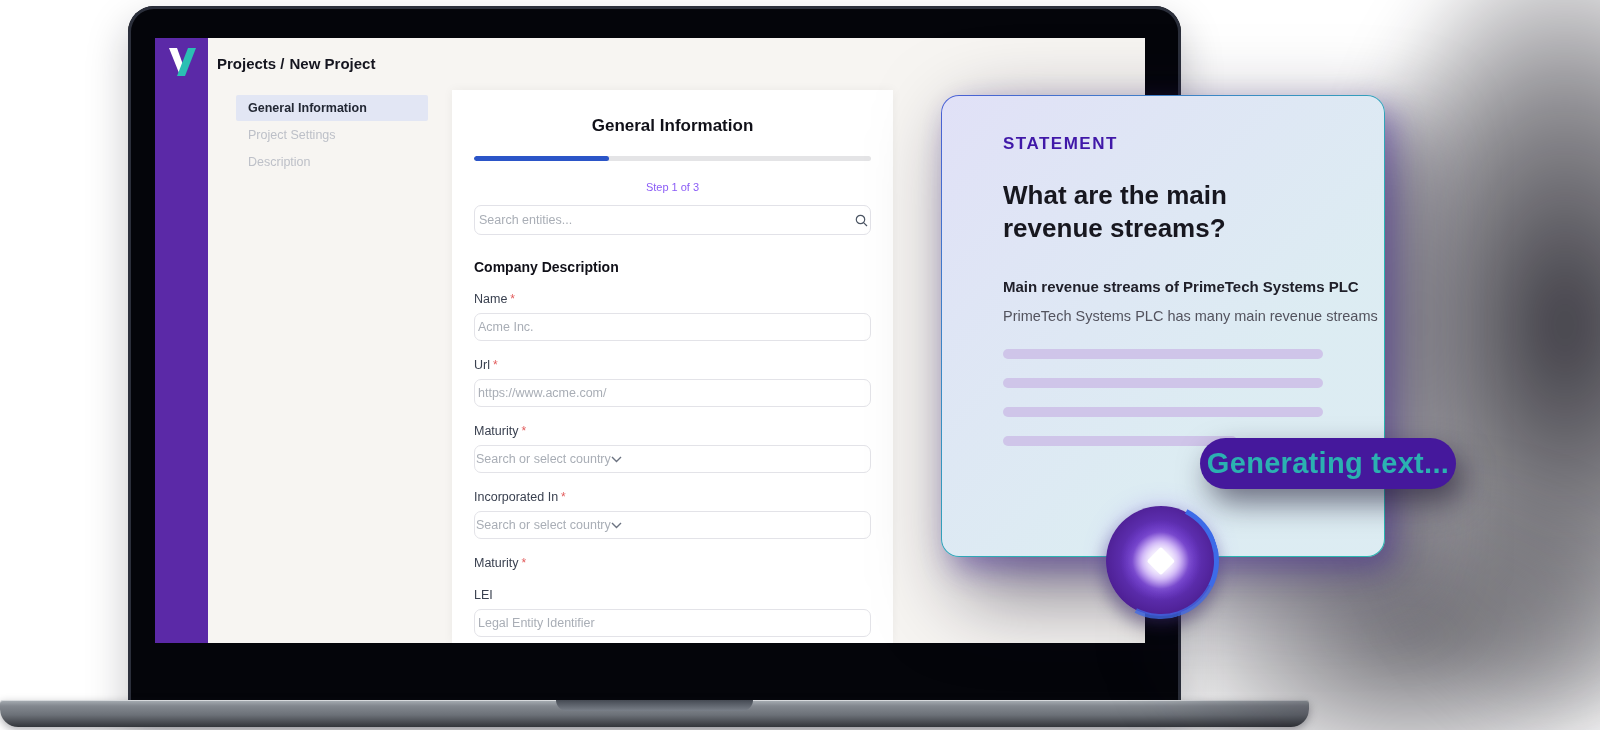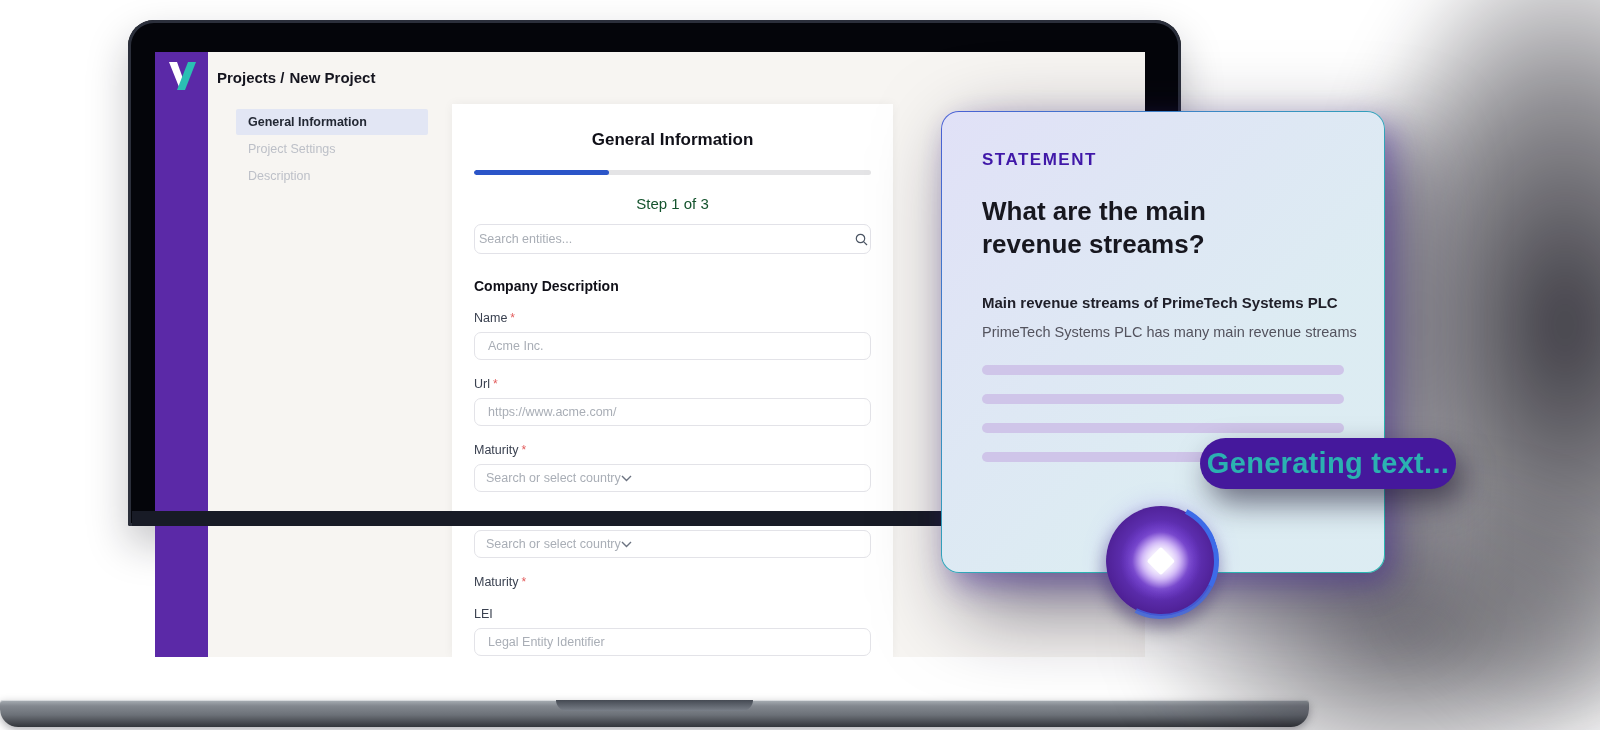--- a/index.html
+++ b/index.html
@@ -1,21 +1,21 @@
 <!DOCTYPE html>
 <html><head>
 <meta charset="utf-8">
 <style>
   html,body{margin:0;padding:0;background:#ffffff;}
   body{width:1600px;height:730px;overflow:hidden;position:relative;
        font-family:"Liberation Sans","DejaVu Sans",sans-serif;}
   .stage{position:absolute;inset:0;width:1600px;height:730px;}
 
   
-  .laptop-screen{position:absolute;left:128px;top:20px;width:1053px;height:506px;
+  .laptop-screen{position:absolute;left:128px;top:6px;width:1053px;height:711px;
     background:#04050a;border-radius:26px 26px 2px 2px;
     box-shadow:inset 0 0 0 3px #2b2f3b, 0 18px 40px rgba(20,20,30,.25);z-index:1;}
   .hinge-band{position:absolute;left:4px;right:4px;bottom:0;height:15px;background:#181b26;}
   .laptop-base{position:absolute;left:0;top:700px;width:1309px;height:27px;z-index:2;
     background:linear-gradient(#aab0b6 0%,#83888f 22%,#6c7178 55%,#4a4d53 82%,#33363b 100%);
     border-radius:3px 3px 18px 18px;
     box-shadow:inset 0 1px 0 rgba(255,255,255,.55), 0 3px 8px rgba(30,30,40,.35);}
   .base-notch{position:absolute;left:556px;top:0;width:197px;height:11px;
     background:linear-gradient(#454a53 0%,#7a8089 100%);border-radius:0 0 11px 11px;}
 
@@ -28,53 +28,53 @@
   .nav{position:absolute;left:81px;top:57px;width:192px;}
   .nav-item{height:26px;line-height:26px;padding-left:12px;font-size:12.5px;color:#bdc0c8;
     margin-bottom:1px;border-radius:2px;cursor:pointer;}
   .nav-item.active{background:#e2e6f4;color:#232834;font-weight:700;}
 
   .panel{position:absolute;left:297px;top:52px;width:441px;bottom:0;background:#ffffff;
     box-shadow:0 0 10px rgba(0,0,0,.05);box-sizing:border-box;padding:0 22px;overflow:hidden;}
   .panel-title{margin-top:26px;text-align:center;font-size:17px;font-weight:700;color:#101018;}
   .progress-track{margin-top:20px;height:5px;background:#e4e4e6;border-radius:3px;overflow:hidden;}
   .progress-fill{height:100%;background:#2b55c8;border-radius:3px;width:34%;}
-  .step-text{margin-top:20px;text-align:center;font-size:15px;color:#14532d;}
+  .step-text{margin-top:20px;text-align:center;font-size:11px;color:#8b5cf6;}
   .search-box{margin-top:12px;height:28px;border:1px solid #e2e2e8;border-radius:7px;background:#fff;
     display:flex;align-items:center;padding:0 2px;}
   .search-box input{flex:1;border:none;outline:none;font-size:12.5px;color:#333;
     font-family:inherit;background:transparent;}
   .search-box input::placeholder{color:#a9aeb6;}
   .section-title{margin-top:24px;font-size:14px;font-weight:700;color:#101018;}
   .group{margin-top:14px;}
   .group label{font-size:12.5px;color:#3a4150;}
   .req{color:#e25c5c;margin-left:3px;font-size:12px;}
   .tbox{margin-top:6px;height:28px;border:1px solid #e3e3e8;border-radius:7px;background:#fff;
-    display:flex;align-items:center;padding:0 11px;box-sizing:border-box;}
+    display:flex;align-items:center;padding:0 1px;box-sizing:border-box;}
   .tbox input{flex:1;border:none;outline:none;font-size:12.5px;color:#333;font-family:inherit;background:transparent;}
   .tbox input::placeholder{color:#a9aeb6;}
   .selbox{justify-content:flex-start;cursor:pointer;}
   .selbox .ph{font-size:12.5px;color:#a9aeb6;}
 
   
   .shadow-blob{position:absolute;left:1330px;top:-90px;width:470px;height:830px;border-radius:50%;
     background:radial-gradient(closest-side,rgba(16,14,24,.82),rgba(16,14,24,.46) 55%,rgba(16,14,24,0) 100%);
     filter:blur(26px);z-index:2;pointer-events:none;}
   .shadow-blob2{position:absolute;left:1130px;top:470px;width:560px;height:330px;border-radius:50%;
     background:radial-gradient(closest-side,rgba(16,14,24,.6),rgba(16,14,24,0) 100%);
     filter:blur(28px);z-index:2;pointer-events:none;}
 
   
   .statement-card{position:absolute;left:941px;top:95px;width:444px;height:462px;z-index:3;
     border-radius:18px;border:1.5px solid transparent;box-sizing:border-box;
     background:linear-gradient(rgba(247,244,252,.87),rgba(247,244,252,.87)) padding-box,
                linear-gradient(135deg,#4a5fd4 0%,#2ab6b2 65%) border-box;
     -webkit-backdrop-filter:blur(6px);backdrop-filter:blur(6px);
     box-shadow:10px 12px 30px rgba(64,34,150,.45), 26px 32px 80px 8px rgba(24,18,44,.5);
-    padding:38px 40px;margin-top:16px;}
+    padding:38px 61px;}
   .card-eyebrow{font-size:17px;font-weight:600;letter-spacing:1.5px;color:#4018a8;}
   .card-title{margin-top:25px;font-size:26px;line-height:33px;font-weight:800;color:#17171f;width:330px;}
   .card-subtitle{margin-top:33px;font-size:15px;font-weight:700;color:#20202a;white-space:nowrap;}
   .card-body{margin-top:13px;font-size:14.5px;color:#53535e;white-space:nowrap;}
   .bars{margin-top:25px;}
   .sk-bar{height:10px;border-radius:5px;background:#cfc5e9;margin-bottom:19px;width:100%;}
   .sk-bar.short{width:73%;}
 
   
   .gen-pill{position:absolute;left:1200px;top:438px;width:256px;height:51px;z-index:5;

